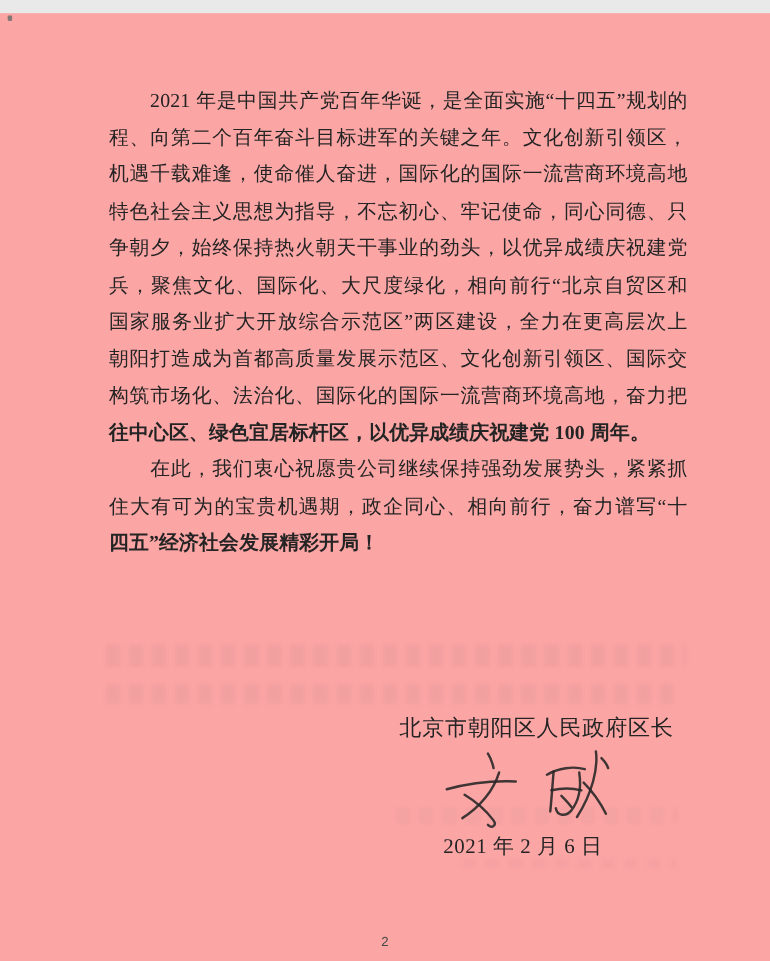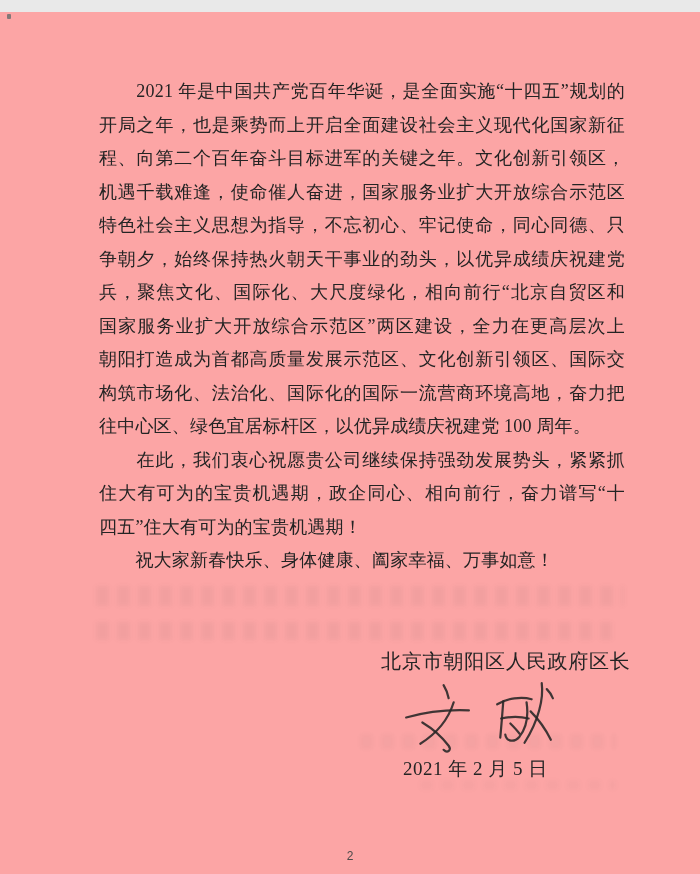--- a/index.html
+++ b/index.html
@@ -23,25 +23,26 @@
     font-size:18px;
     letter-spacing:0.2px;
     text-align:justify;
     text-align-last:justify;
     white-space:nowrap;
     color:#242424;
   }
   .line.para-end{
     text-align:center;
     text-align-last:left;
+    font-weight:bold;
   }
   
   .signer-title{
     position:absolute;
-    left:381px;top:636px;
+    left:363px;top:636px;
     font-size:20px;
     letter-spacing:0.8px;
     color:#242424;
   }
   .signature{
     position:absolute;
     left:398px;top:666px;
     width:162px;height:86px;
   }
   .signature path{
@@ -89,34 +90,32 @@
 </style>
 </head>
 <body>
 
 <div class="sheet">
 
   <div class="speck"></div>
 
   <div class="body-text">
     <div class="line">　　2021 年是中国共产党百年华诞，是全面实施“十四五”规划的</div>
-    <div class="line">开局之年，也是乘势而上开启全面建设社会主义现代化国家新征</div>
     <div class="line">程、向第二个百年奋斗目标进军的关键之年。文化创新引领区，</div>
-    <div class="line">机遇千载难逢，使命催人奋进，国家服务业扩大开放综合示范区</div>
+    <div class="line">机遇千载难逢，使命催人奋进，国际化的国际一流营商环境高地</div>
     <div class="line">特色社会主义思想为指导，不忘初心、牢记使命，同心同德、只</div>
     <div class="line">争朝夕，始终保持热火朝天干事业的劲头，以优异成绩庆祝建党</div>
     <div class="line">兵，聚焦文化、国际化、大尺度绿化，相向前行“北京自贸区和</div>
     <div class="line">国家服务业扩大开放综合示范区”两区建设，全力在更高层次上</div>
     <div class="line">朝阳打造成为首都高质量发展示范区、文化创新引领区、国际交</div>
     <div class="line">构筑市场化、法治化、国际化的国际一流营商环境高地，奋力把</div>
     <div class="line para-end">往中心区、绿色宜居标杆区，以优异成绩庆祝建党 100 周年。</div>
     <div class="line">　　在此，我们衷心祝愿贵公司继续保持强劲发展势头，紧紧抓</div>
     <div class="line">住大有可为的宝贵机遇期，政企同心、相向前行，奋力谱写“十</div>
-    <div class="line para-end">四五”住大有可为的宝贵机遇期！</div>
-    <div class="line para-end">　　祝大家新春快乐、身体健康、阖家幸福、万事如意！</div>
+    <div class="line para-end">四五”经济社会发展精彩开局！</div>
   </div>
 
   <div class="ghost g1"></div>
   <div class="ghost g2"></div>
   <div class="ghost g3"></div>
   <div class="ghost g4"></div>
 
   <div class="signer-title">北京市朝阳区人民政府区长</div>
 
   <svg class="signature" viewBox="0 0 160 85" aria-hidden="true">
@@ -129,17 +128,17 @@
     <path d="M98,26 C108,20 122,18 132,21"></path>
     <path d="M104,23 C103,36 102,49 101,59"></path>
     <path d="M102,40 C111,38 121,38 129,40"></path>
     <path d="M127,24 C129,37 127,49 120,58 C115,64 107,63 106,56"></path>
     <path d="M111,45 C114,48 117,51 120,55"></path>
     <path d="M142,5 C144,20 139,42 125,64"></path>
     <path d="M131,33 C139,41 146,51 151,61"></path>
     <path d="M147,11 C150,14 152,17 153,20"></path>
   </svg>
 
-  <div class="letter-date">2021 年 2 月 5 日</div>
+  <div class="letter-date">2021 年 2 月 6 日</div>
 
   <div class="page-number">2</div>
 
 </div>
 
 </body></html>

